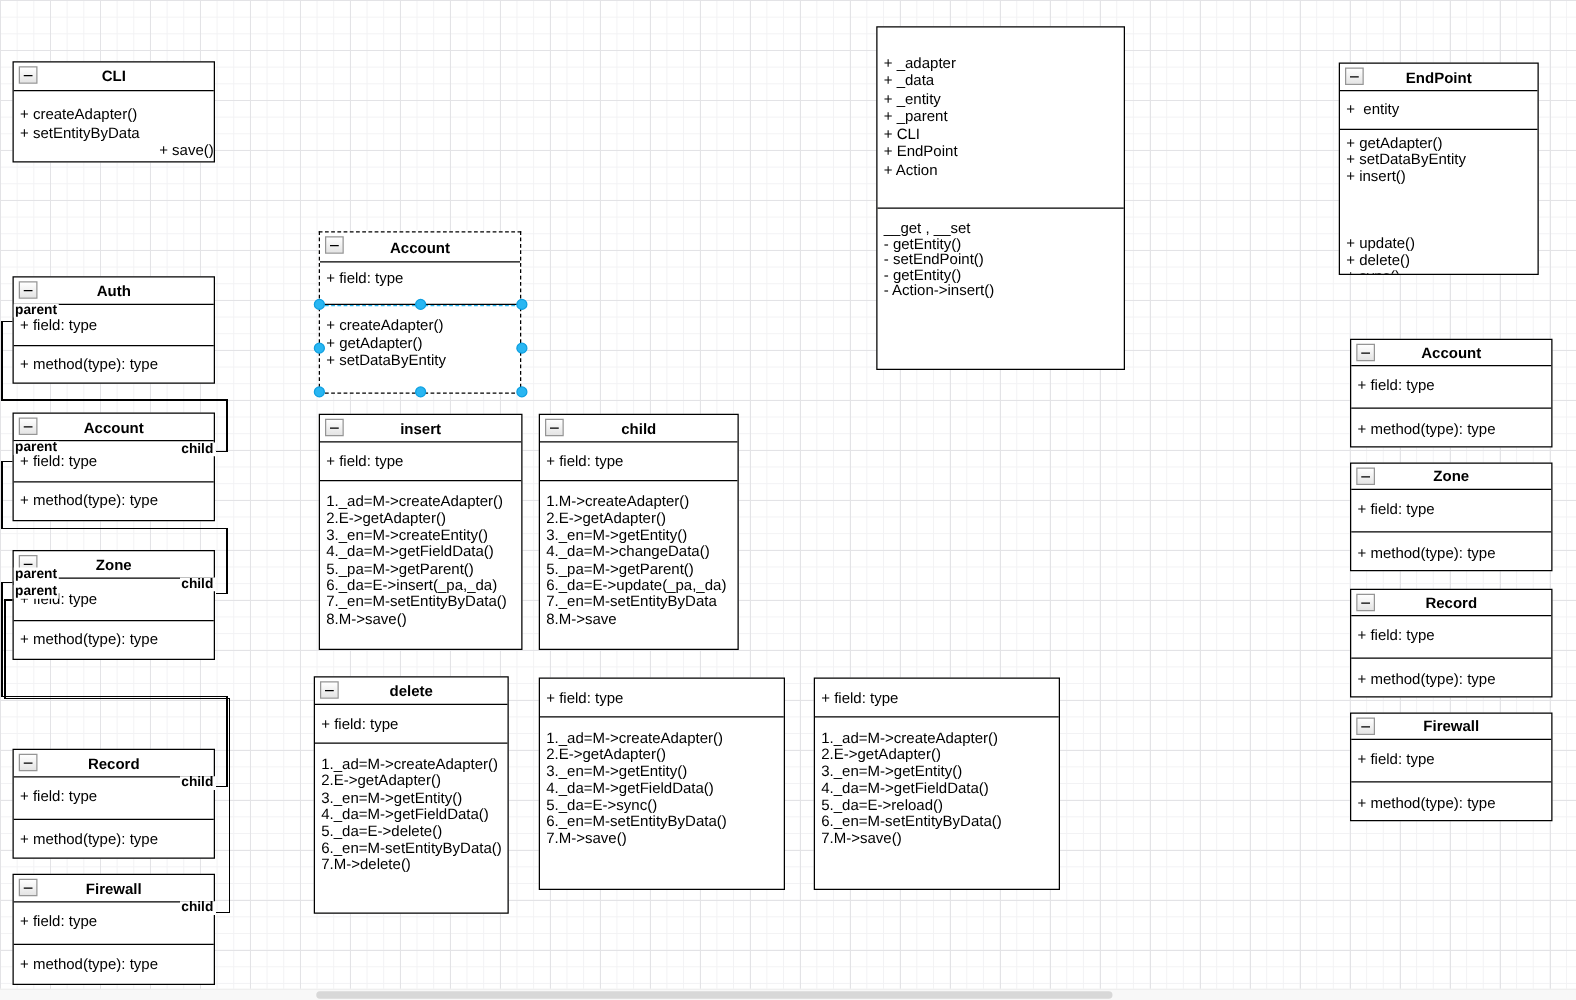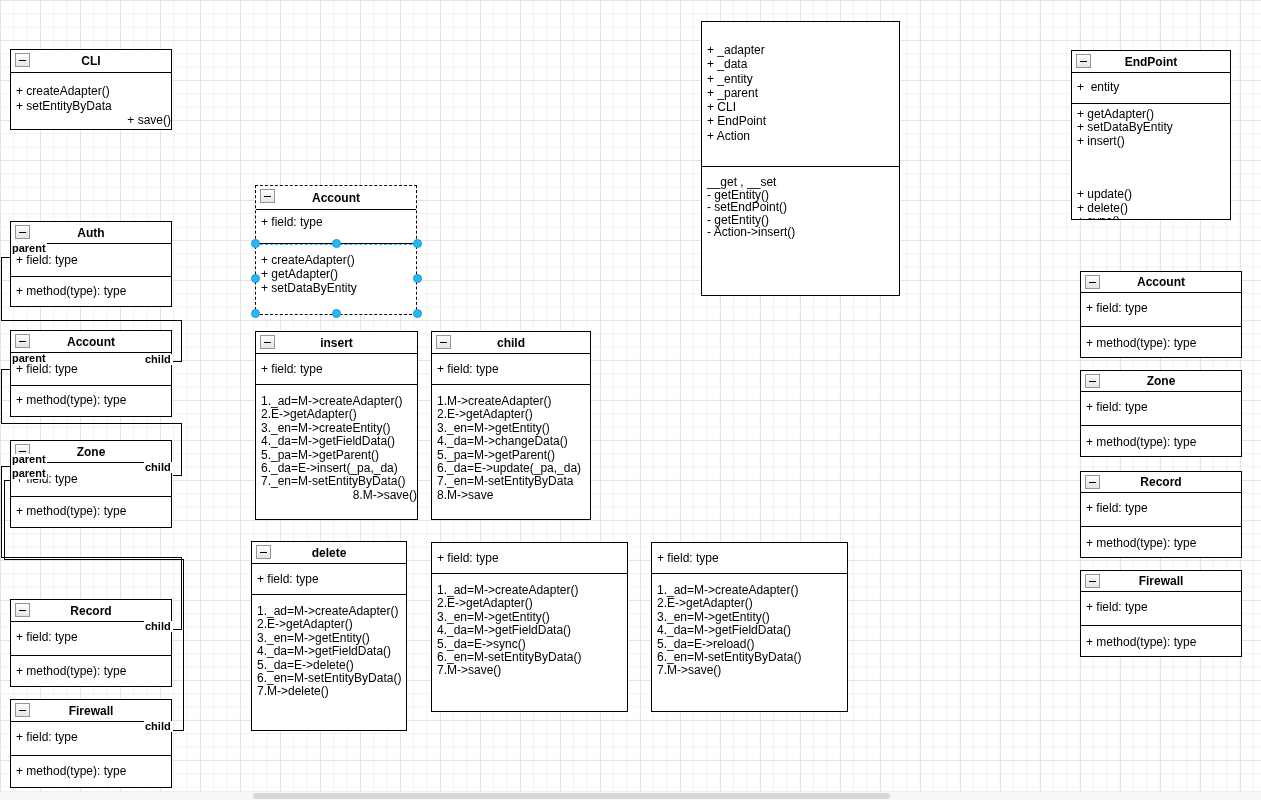--- a/index.html
+++ b/index.html
@@ -162,21 +162,21 @@
         <div class="line" style="line-height: 13px;">+ field: type</div>
       </div>
       <div class="sec" style="height: 134px; padding-top: 10px;">
         <div class="line" style="line-height: 13.4px;">1._ad=M-&gt;createAdapter()</div>
         <div class="line" style="line-height: 13.4px;">2.E-&gt;getAdapter()</div>
         <div class="line" style="line-height: 13.4px;">3._en=M-&gt;createEntity()</div>
         <div class="line" style="line-height: 13.4px;">4._da=M-&gt;getFieldData()</div>
         <div class="line" style="line-height: 13.4px;">5._pa=M-&gt;getParent()</div>
         <div class="line" style="line-height: 13.4px;">6._da=E-&gt;insert(_pa,_da)</div>
         <div class="line" style="line-height: 13.4px;">7._en=M-setEntityByData()</div>
-        <div class="line" style="line-height: 13.4px; text-align: right;">8.M-&gt;save()</div>
+        <div class="line" style="line-height: 13.4px;">8.M-&gt;save()</div>
       </div>
     </div>
     <div class="uml" style="left: 431px; top: 331px; width: 160px;">
       <div class="ttl" style="height: 22px;">
         <span class="collapse">
           <span class="minus"></span>
         </span>
         <span class="ttl-text">child</span>
       </div>
       <div class="sec" style="height: 31px; padding-top: 9px;">

